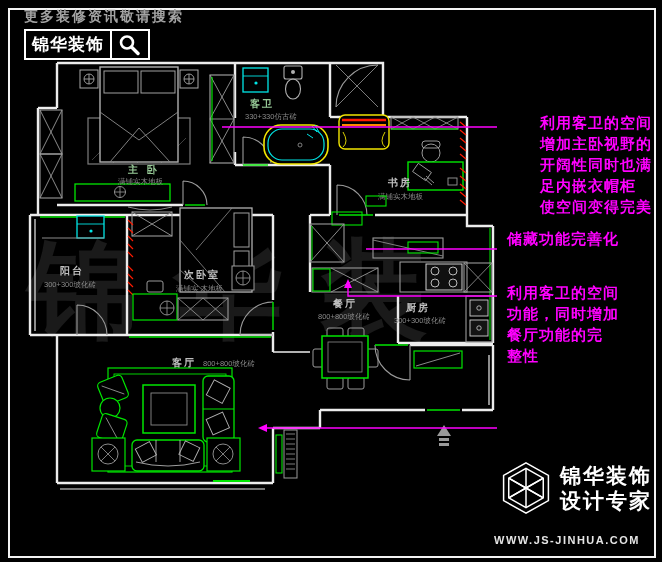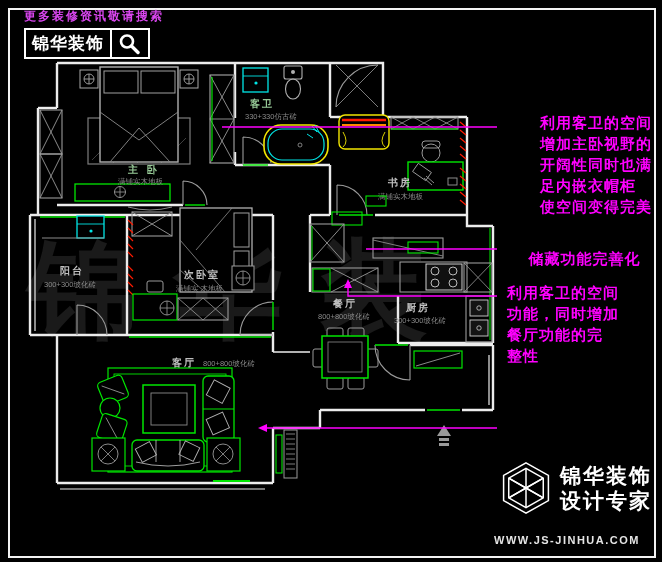--- a/index.html
+++ b/index.html
@@ -1,34 +1,34 @@
 <!DOCTYPE html>
 <html><head>
 <meta charset="utf-8">
 <style>
   html,body{margin:0;padding:0;background:#000;}
   .stage{position:relative;width:662px;height:562px;background:#000;overflow:hidden;
          font-family:"Liberation Sans",sans-serif;}
   .frame{position:absolute;left:8px;top:8px;width:644px;height:546px;border:2px solid #f2f2f2;}
   
   .header{position:absolute;left:24px;top:8px;z-index:5;}
-  .tagline{color:#d946ef;font-weight:bold;font-size:12px;letter-spacing:2px;}
+  .tagline{color:#a3a3a3;font-weight:bold;font-size:14px;letter-spacing:2px;}
   .brandbox{display:flex;align-items:stretch;border:2px solid #fff;background:#000;margin-top:3px;width:122px;}
   .brandname{color:#fff;font-weight:bold;font-size:17px;padding:2px 6px;letter-spacing:1px;border-right:2px solid #fff;white-space:nowrap;}
   .searchcell{width:34px;display:flex;align-items:center;justify-content:center;}
   
   .watermark{position:absolute;left:28px;top:218px;z-index:1;color:#1a1a1a;
              font-family:"Liberation Serif",serif;font-weight:bold;font-size:108px;
              letter-spacing:38px;white-space:nowrap;}
   svg.plan{position:absolute;left:0;top:0;z-index:2;}
   
   .ann{position:absolute;z-index:3;color:#ff00ff;font-weight:bold;font-size:15px;
        line-height:21px;white-space:pre-line;letter-spacing:1px;width:155px;}
   .a1{left:507px;top:112px;margin-left:33px;}
-  .a2{left:507px;top:248px;text-align:center;}
+  .a2{left:507px;top:228px;}
   .a3{left:507px;top:282px;}
   .a4{left:507px;top:404px;}
   
   .footer{position:absolute;right:10px;bottom:16px;z-index:5;width:170px;}
   .brandrow{display:flex;align-items:center;justify-content:flex-end;}
   .cubewrap{width:56px;height:56px;margin-right:6px;flex:0 0 auto;}
   .brandtext{color:#fff;font-weight:bold;font-size:21px;line-height:25px;letter-spacing:2px;white-space:pre-line;text-align:left;}
   .website{color:#e5e5e5;font-weight:bold;font-size:11px;letter-spacing:1.5px;text-align:center;margin-top:18px;}
 </style>
 </head>

